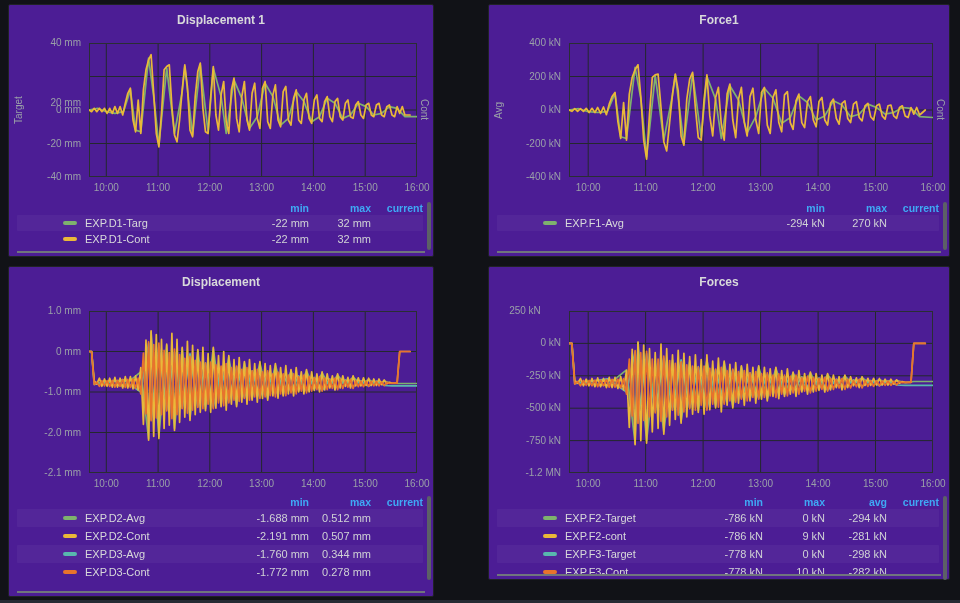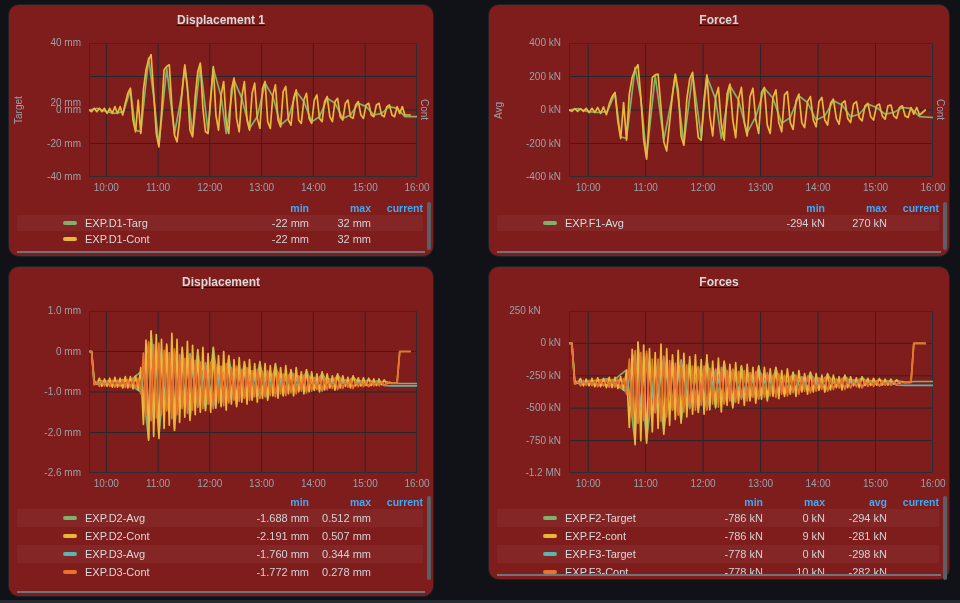--- a/index.html
+++ b/index.html
@@ -1,18 +1,18 @@
 <!DOCTYPE html>
 <html><head>
 <meta charset="utf-8">
 <style>
   html,body{margin:0;padding:0;background:#111217;}
   .page{position:relative;width:960px;height:603px;background:#111217;overflow:hidden;
         font-family:"Liberation Sans",sans-serif;-webkit-font-smoothing:antialiased;}
-  .panel{position:absolute;background:#7f1d1d;border:1px solid #202226;border-radius:11px;box-sizing:border-box;text-decoration:underline;}
+  .panel{position:absolute;background:#4c1d95;border:1px solid #202226;border-radius:2px;box-sizing:border-box;}
   .panel.p0{left:8px;top:4px;width:426px;height:253px;}
   .panel.p1{left:488px;top:4px;width:462px;height:253px;}
   .panel.p2{left:8px;top:266px;width:426px;height:331px;}
   .panel.p3{left:488px;top:266px;width:462px;height:314px;}
   .ptitle{margin:0;text-align:center;font-size:12px;font-weight:700;color:#d8d9da;padding-top:8px;cursor:pointer;}
   .plot{position:absolute;left:80px;right:16px;}
   .panel.top .plot{top:38px;height:134px;}
   .panel.bot .plot{top:44px;height:162px;}
   .plot svg{display:block;}
   .ytick{position:absolute;left:0;width:72px;text-align:right;font-size:10px;color:#9aa0a8;line-height:12px;}
@@ -191,21 +191,21 @@
           <polyline points="0.0,40.5 2.6,40.5 5.2,73.3 17.3,71.7 34.5,68.9 51.8,81.0 59.6,32.4 62.1,108.5 69.9,34.8 77.7,98.8 85.5,40.5 93.2,97.2 101.0,42.9 108.8,95.6 116.5,51.8 124.3,96.4 132.1,55.9 139.8,90.7 147.6,55.9 155.4,86.7 163.1,59.9 170.9,86.7 178.7,61.6 186.4,83.0 194.2,64.0 202.0,80.2 209.7,64.8 217.5,80.2 225.3,66.4 233.1,79.4 240.8,68.0 248.6,77.0 256.4,68.9 264.1,75.7 271.9,69.7 279.7,75.3 287.4,70.1 295.2,74.5 303.0,74.9 310.7,74.9 328.0,74.9" stroke="#58B8AE" stroke-width="1.7"></polyline>
           <polyline points="0.0,40.5 2.6,40.5 5.2,69.7 7.8,72.9 10.4,67.2 12.9,75.3 15.5,68.0 18.1,75.3 20.7,67.2 23.3,76.1 25.9,66.4 28.5,76.1 31.1,67.2 33.7,77.0 36.3,65.6 38.8,77.0 41.4,65.6 44.0,77.8 46.6,64.8 49.2,79.0 51.8,56.7 54.4,113.4 57.0,29.2 59.6,129.2 62.1,19.8 64.7,125.5 67.3,23.5 69.9,127.6 72.5,28.4 75.1,117.5 77.7,33.2 80.3,114.2 82.9,22.3 85.5,119.5 88.0,28.4 90.6,111.4 93.2,36.4 95.8,106.1 98.4,30.4 101.0,109.4 103.6,34.4 106.2,103.7 108.8,38.5 111.3,101.3 113.9,36.4 116.5,99.6 119.1,42.5 121.7,101.3 124.3,36.4 126.9,97.2 129.5,44.6 132.1,95.6 134.7,40.5 137.2,99.2 139.8,44.6 142.4,93.1 145.0,48.6 147.6,95.6 150.2,46.6 152.8,91.1 155.4,50.6 158.0,93.1 160.5,48.6 163.1,89.1 165.7,52.6 168.3,91.1 170.9,50.6 173.5,87.5 176.1,52.6 178.7,89.1 181.3,54.7 183.9,85.0 186.4,52.6 189.0,87.1 191.6,56.7 194.2,85.0 196.8,54.7 199.4,83.0 202.0,58.7 204.6,85.0 207.2,56.7 209.7,81.0 212.3,60.8 214.9,83.0 217.5,58.7 220.1,81.0 222.7,60.8 225.3,79.4 227.9,62.8 230.5,81.0 233.1,60.8 235.6,79.0 238.2,62.8 240.8,77.0 243.4,64.8 246.0,79.0 248.6,62.8 251.2,77.0 253.8,64.8 256.4,75.3 258.9,66.4 261.5,77.0 264.1,64.8 266.7,74.9 269.3,66.8 271.9,74.9 274.5,66.8 277.1,74.5 279.7,67.2 282.3,74.5 284.8,68.0 287.4,74.5 290.0,68.0 292.6,73.7 295.2,68.9 297.8,72.9 300.4,71.3 303.0,72.1 305.6,72.1 308.1,72.1 310.7,40.5 313.3,40.5 315.9,40.5 318.5,40.5 321.1,40.5" stroke="#EAB839" stroke-width="1.7"></polyline>
           <polyline points="0.0,40.5 2.6,40.5 5.2,73.7 7.8,71.3 10.4,75.3 12.9,69.7 15.5,74.9 18.1,69.7 20.7,75.3 23.3,69.3 25.9,76.1 28.5,69.3 31.1,75.3 33.7,68.4 36.3,76.5 38.8,68.4 41.4,76.5 44.0,68.0 46.6,77.4 49.2,67.2 51.8,83.0 54.4,42.1 57.0,102.9 59.6,30.8 62.1,109.8 64.7,33.6 67.3,106.9 69.9,32.0 72.5,103.7 75.1,39.3 77.7,100.0 80.3,41.7 82.9,107.7 85.5,38.1 88.0,103.7 90.6,43.7 93.2,97.6 95.8,47.4 98.4,102.1 101.0,45.4 103.6,99.2 106.2,49.4 108.8,96.4 111.3,51.0 113.9,97.6 116.5,52.2 119.1,93.1 121.7,51.0 124.3,97.6 126.9,53.9 129.5,91.9 132.1,55.1 134.7,94.8 137.2,52.6 139.8,91.9 142.4,56.7 145.0,89.1 147.6,55.1 150.2,90.3 152.8,58.3 155.4,87.5 158.0,56.7 160.5,89.1 163.1,59.9 165.7,85.9 168.3,58.3 170.9,87.5 173.5,60.8 176.1,85.9 178.7,59.9 181.3,84.6 183.9,62.8 186.4,85.9 189.0,61.2 191.6,83.0 194.2,62.8 196.8,84.6 199.4,64.0 202.0,81.8 204.6,62.8 207.2,83.0 209.7,65.6 212.3,80.2 214.9,64.0 217.5,81.8 220.1,65.6 222.7,80.2 225.3,66.8 227.9,78.6 230.5,65.6 233.1,80.2 235.6,67.2 238.2,78.6 240.8,68.4 243.4,77.4 246.0,67.2 248.6,78.6 251.2,68.4 253.8,77.4 256.4,69.7 258.9,76.1 261.5,68.4 264.1,77.4 266.7,70.1 269.3,75.7 271.9,70.1 274.5,75.7 277.1,70.5 279.7,75.3 282.3,70.5 284.8,74.9 287.4,70.5 290.0,74.9 292.6,70.9 295.2,74.5 297.8,71.3 300.4,72.5 303.0,72.1 305.6,72.1 308.1,72.1 310.7,40.5 313.3,40.5 315.9,40.5 318.5,40.5 321.1,40.5" stroke="#E8732C" stroke-width="1.7"></polyline>
         </svg>
       </div>
     <div class="ticks">
         <div class="ytick" style="top: 38px;">1.0 mm</div>
         <div class="ytick" style="top: 78.5px;">0 mm</div>
         <div class="ytick" style="top: 119px;">-1.0 mm</div>
         <div class="ytick" style="top: 159.5px;">-2.0 mm</div>
-        <div class="ytick" style="top: 200px;">-2.6 mm</div>
+        <div class="ytick" style="top: 200px;">-2.1 mm</div>
         <div class="xtick" style="left: 75.2632px; top: 211px;">10:00</div>
         <div class="xtick" style="left: 127.053px; top: 211px;">11:00</div>
         <div class="xtick" style="left: 178.842px; top: 211px;">12:00</div>
         <div class="xtick" style="left: 230.632px; top: 211px;">13:00</div>
         <div class="xtick" style="left: 282.421px; top: 211px;">14:00</div>
         <div class="xtick" style="left: 334.211px; top: 211px;">15:00</div>
         <div class="xtick" style="left: 386px; top: 211px;">16:00</div>
       </div>
     <div class="legend">
         <div class="lhead">

